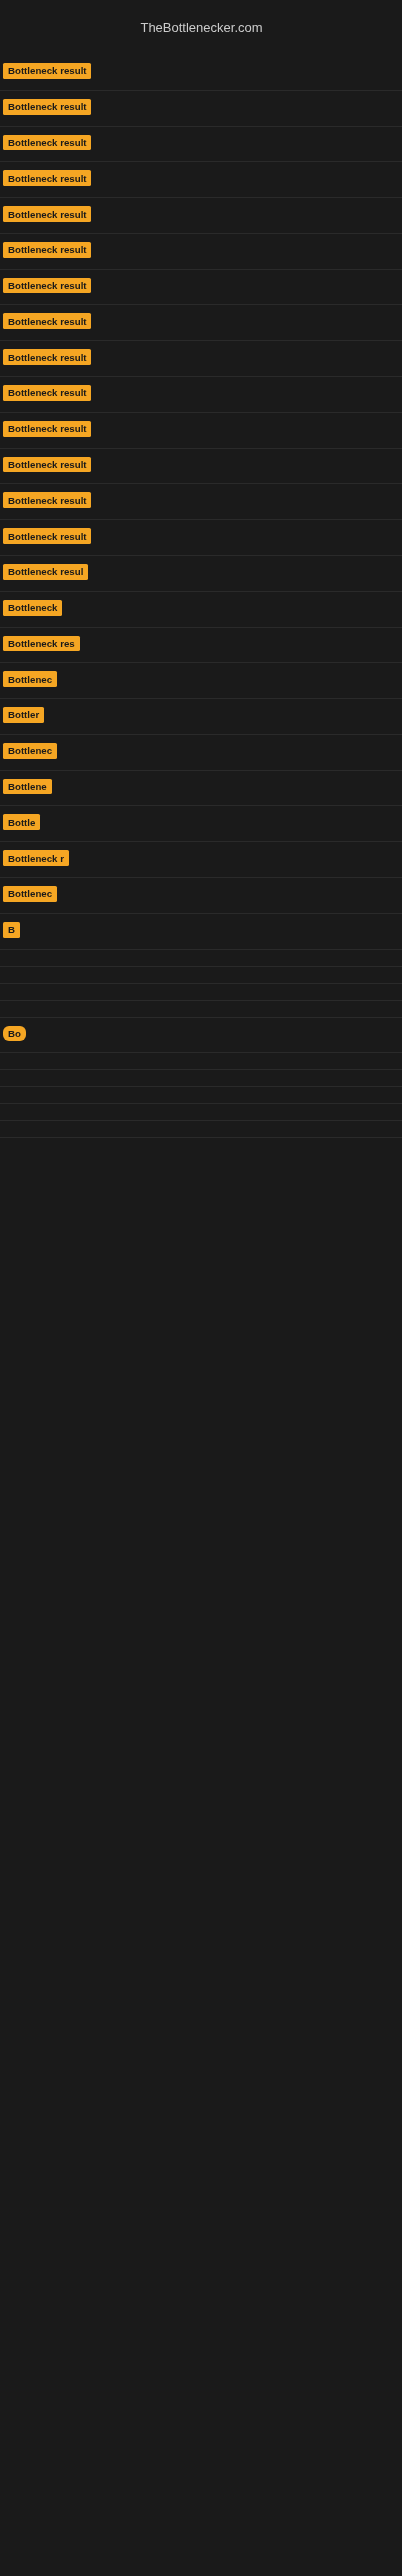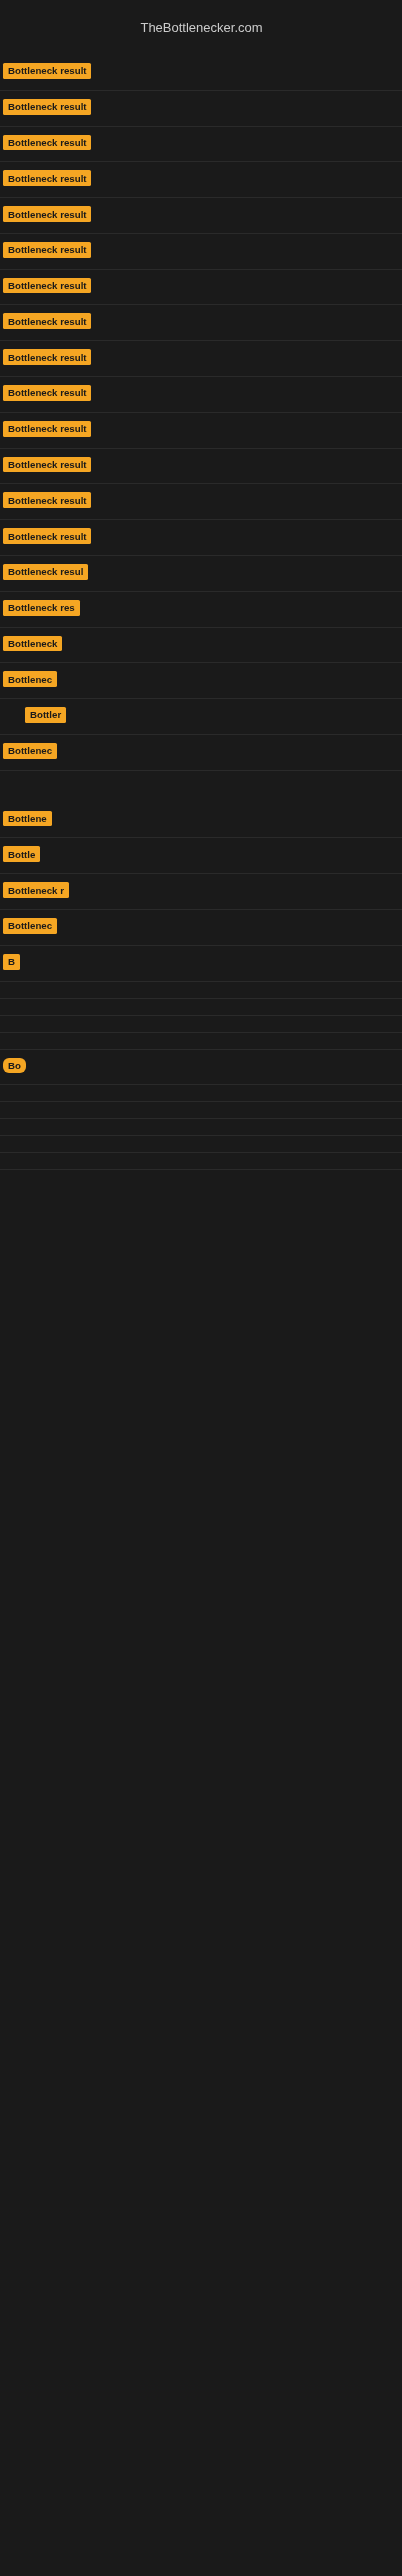--- a/index.html
+++ b/index.html
@@ -53,26 +53,26 @@
     <div class="bottleneck-item"><span class="bottleneck-badge" style="max-width: 105px;">Bottleneck result</span></div>
     <div class="bottleneck-item"><span class="bottleneck-badge" style="max-width: 105px;">Bottleneck result</span></div>
     <div class="bottleneck-item"><span class="bottleneck-badge" style="max-width: 105px;">Bottleneck result</span></div>
     <div class="bottleneck-item"><span class="bottleneck-badge" style="max-width: 105px;">Bottleneck result</span></div>
     <div class="bottleneck-item"><span class="bottleneck-badge" style="max-width: 105px;">Bottleneck result</span></div>
     <div class="bottleneck-item"><span class="bottleneck-badge" style="max-width: 105px;">Bottleneck result</span></div>
     <div class="bottleneck-item"><span class="bottleneck-badge" style="max-width: 105px;">Bottleneck result</span></div>
     <div class="bottleneck-item"><span class="bottleneck-badge" style="max-width: 105px;">Bottleneck result</span></div>
     <div class="bottleneck-item"><span class="bottleneck-badge" style="max-width: 105px;">Bottleneck result</span></div>
     <div class="bottleneck-item"><span class="bottleneck-badge" style="max-width: 97px;">Bottleneck resul</span></div>
+    <div class="bottleneck-item"><span class="bottleneck-badge" style="max-width: 71px;">Bottleneck</span></div>
     <div class="bottleneck-item"><span class="bottleneck-badge" style="max-width: 86px;">Bottleneck res</span></div>
-    <div class="bottleneck-item"><span class="bottleneck-badge" style="max-width: 71px;">Bottleneck</span></div>
     <div class="bottleneck-item"><span class="bottleneck-badge" style="max-width: 63px;">Bottlenec</span></div>
-    <div class="bottleneck-item"><span class="bottleneck-badge" style="max-width: 50px; margin-left: 22px;">Bottler</span></div>
+    <div class="bottleneck-item"><span class="bottleneck-badge" style="max-width: 50px;">Bottler</span></div>
     <div class="bottleneck-item"><span class="bottleneck-badge" style="max-width: 63px;">Bottlenec</span></div>
-    <div class="bottleneck-item"><span class="bottleneck-badge" style="max-width: 56px; margin-top: 32px;">Bottlene</span></div>
+    <div class="bottleneck-item"><span class="bottleneck-badge" style="max-width: 56px;">Bottlene</span></div>
     <div class="bottleneck-item"><span class="bottleneck-badge" style="max-width: 45px;">Bottle</span></div>
     <div class="bottleneck-item"><span class="bottleneck-badge" style="max-width: 74px;">Bottleneck r</span></div>
     <div class="bottleneck-item"><span class="bottleneck-badge" style="max-width: 63px;">Bottlenec</span></div>
     <div class="bottleneck-item"><span class="bottleneck-badge" style="max-width: 19.3px;">B</span></div>
     <div class="bottleneck-item"></div>
     <div class="bottleneck-item"></div>
     <div class="bottleneck-item"></div>
     <div class="bottleneck-item"></div>
     <div class="bottleneck-item"><span class="bottleneck-badge" style="max-width: 24px; border-radius: 6px;">Bo</span></div>
     <div class="bottleneck-item"></div>

